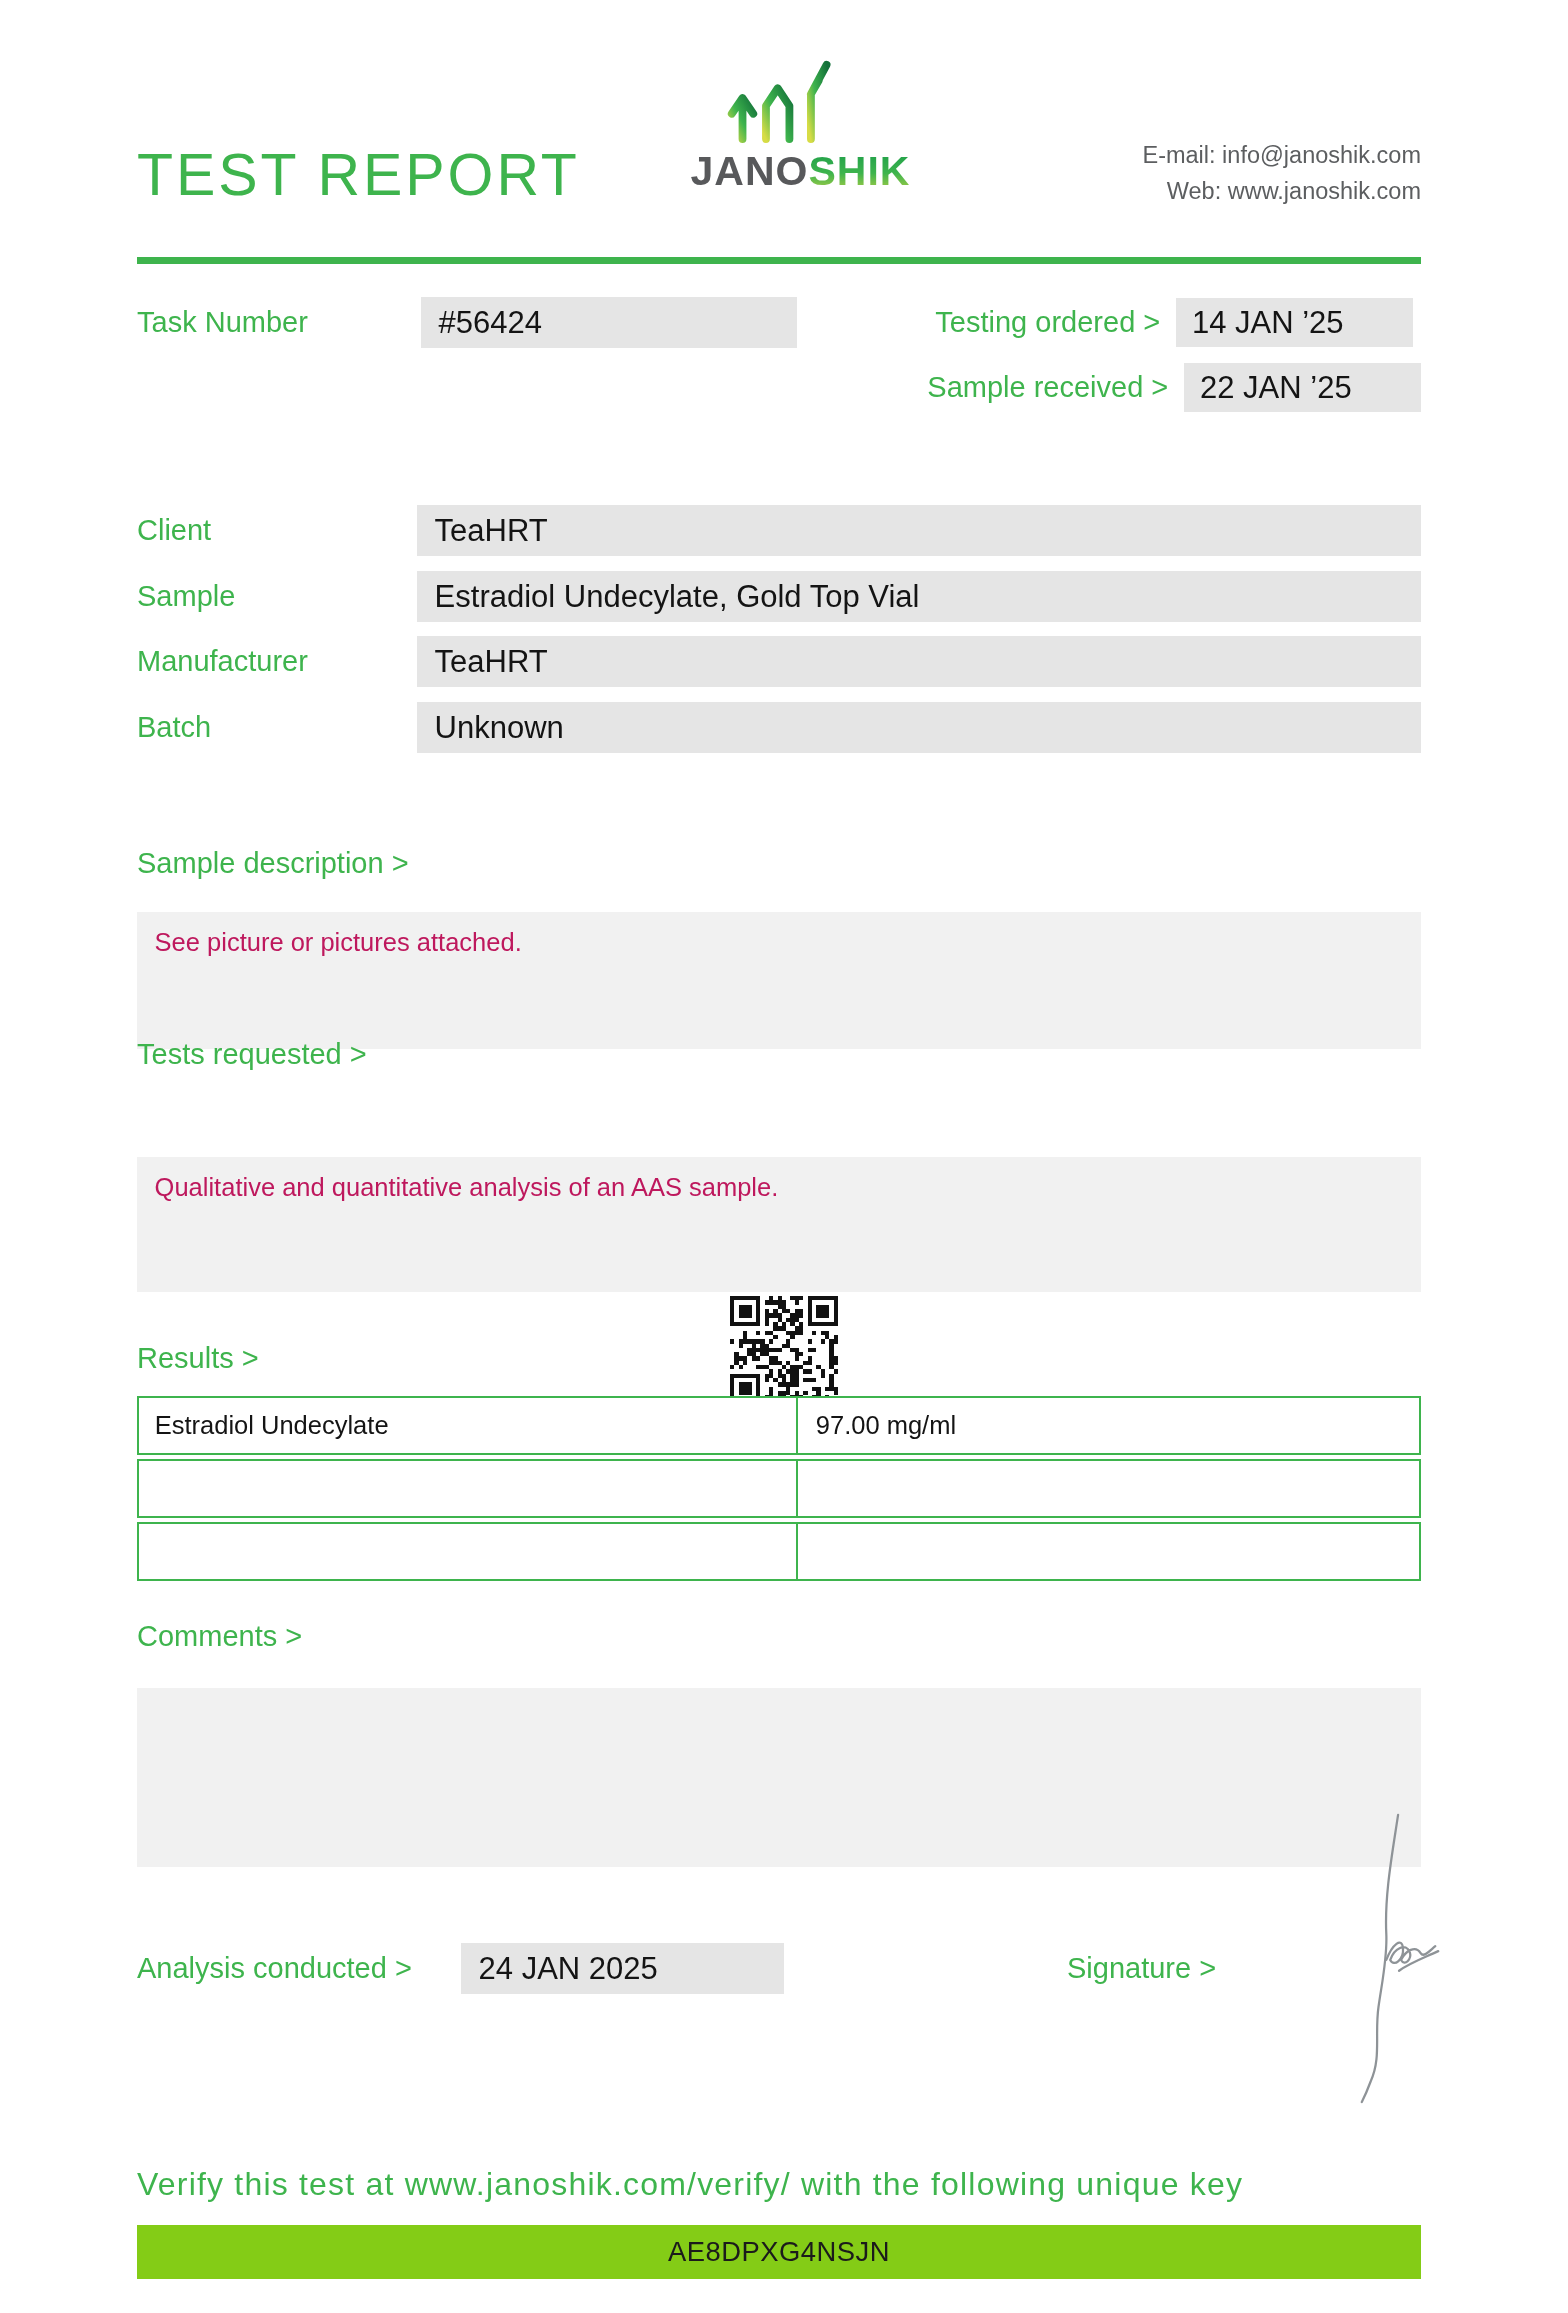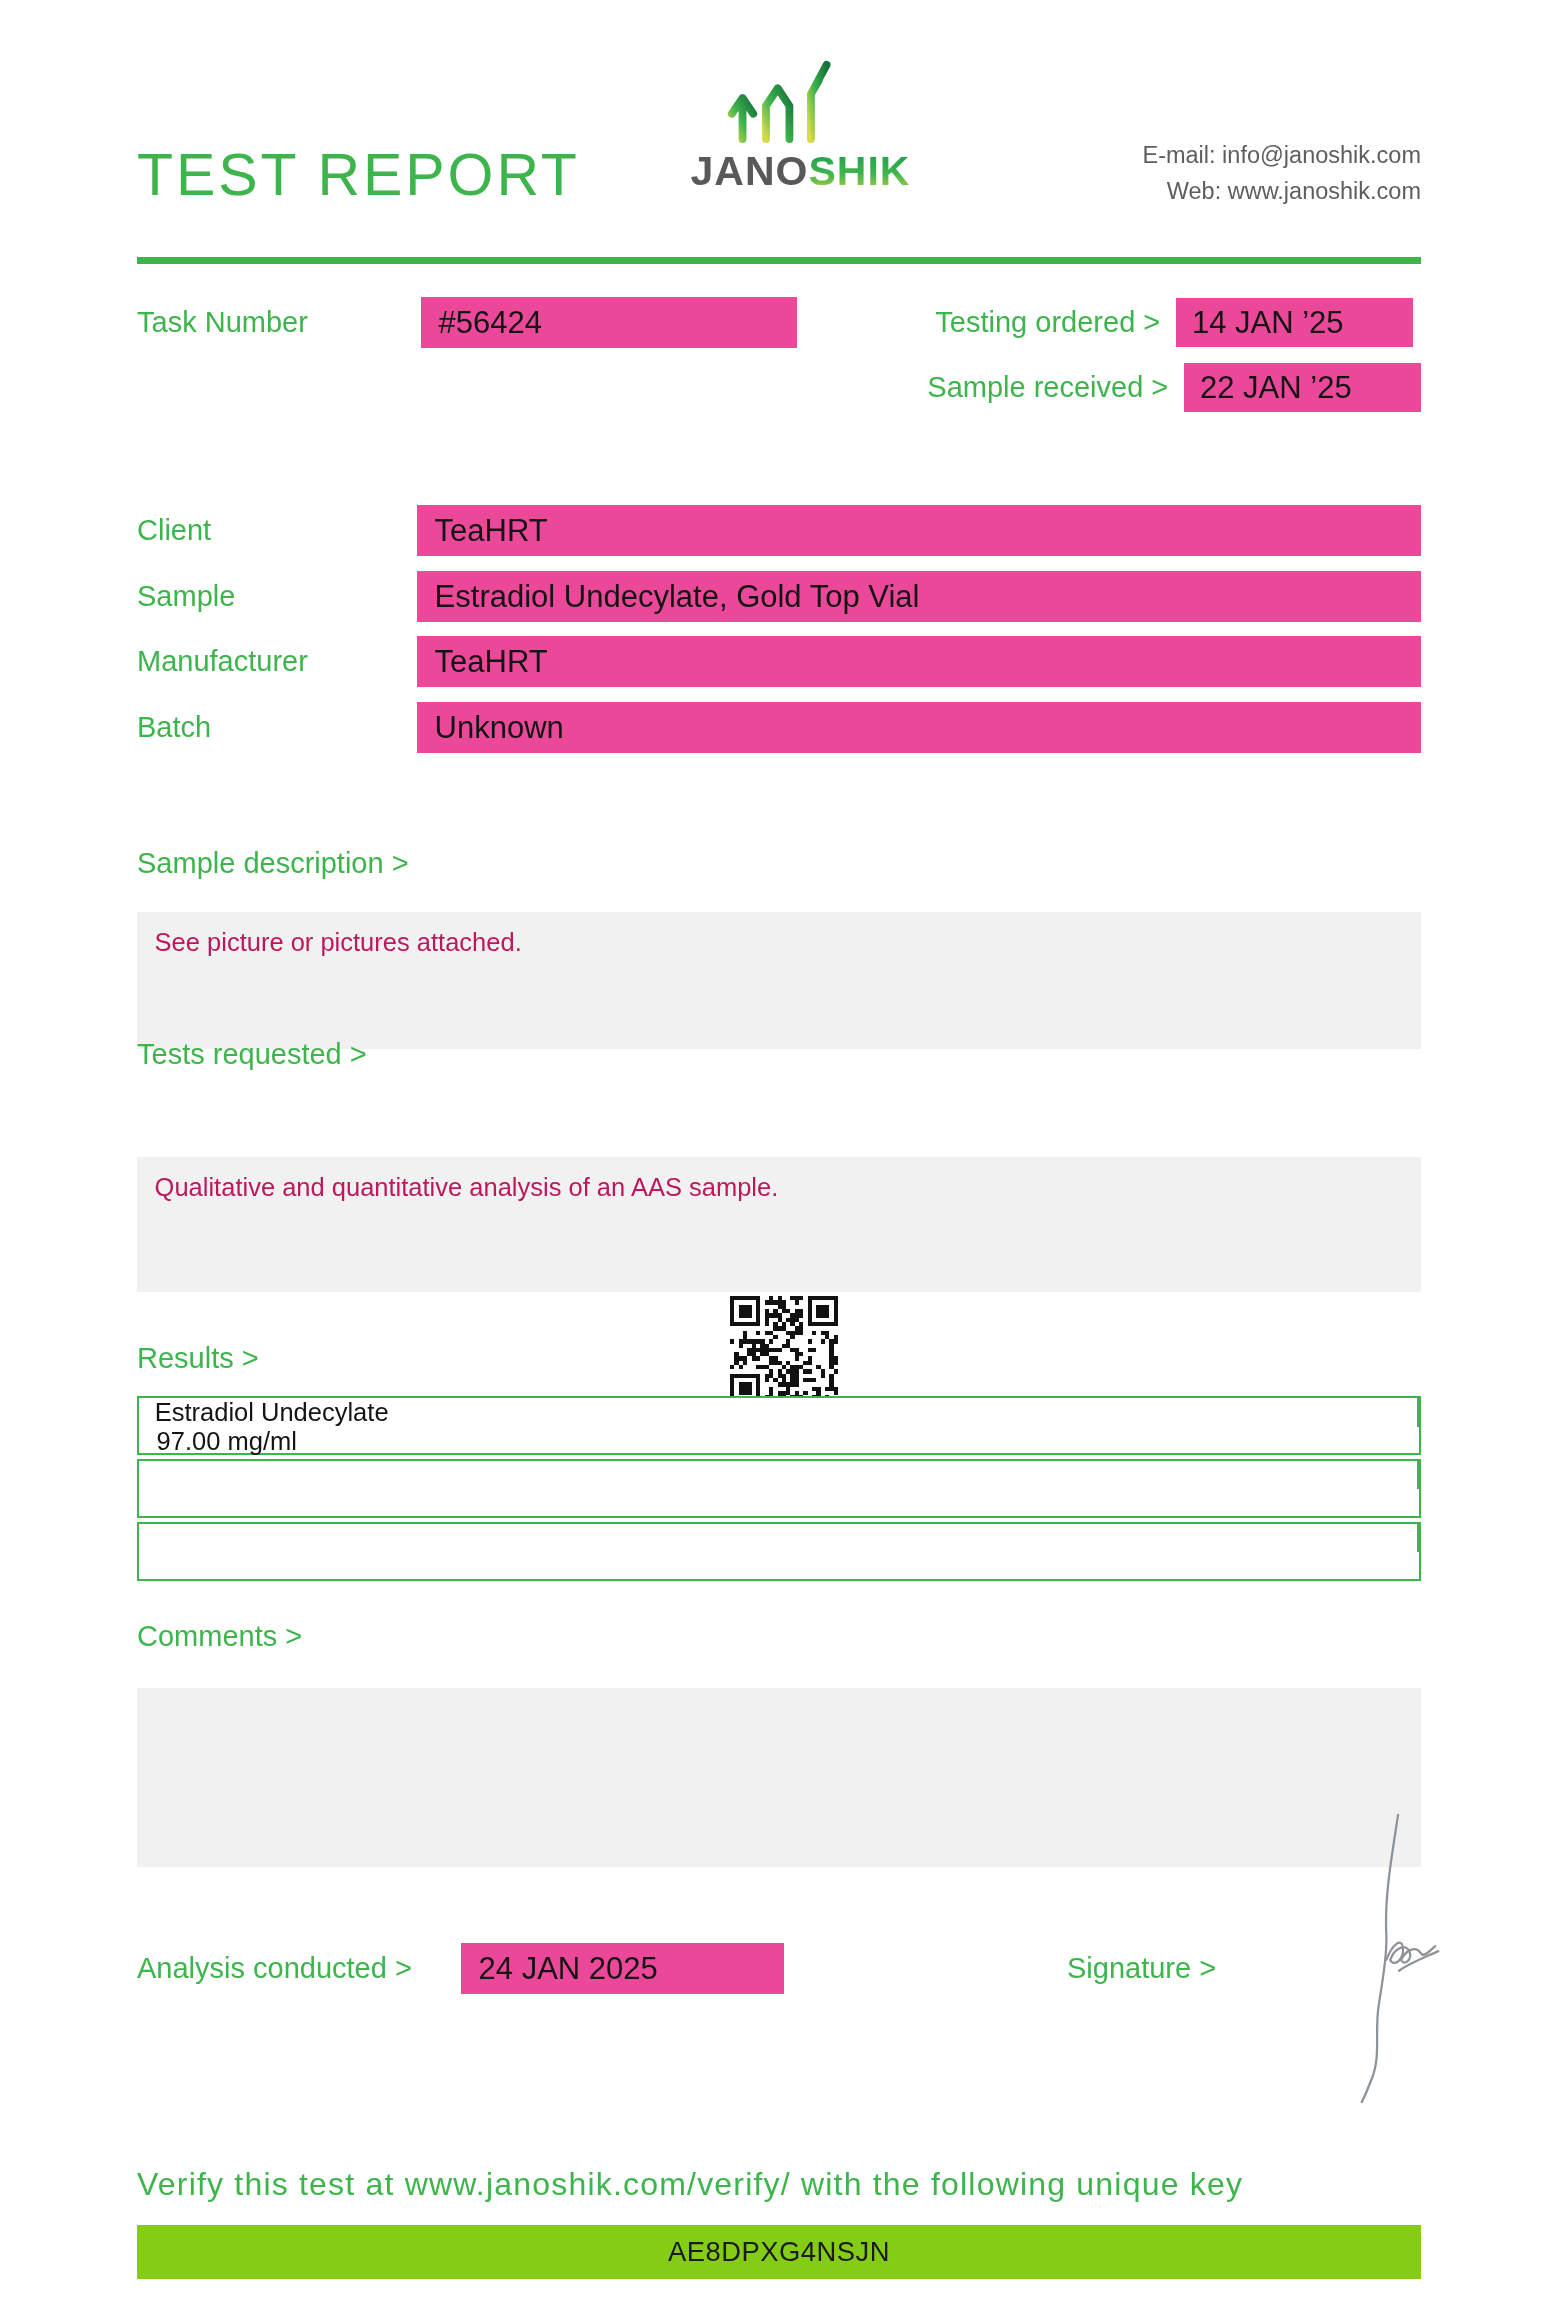--- a/index.html
+++ b/index.html
@@ -42,21 +42,21 @@
     font-size:23.5px;line-height:36px;color:#5C5E60;
   }
 
   .rule{left:137px;right:147px;top:257px;height:6.9px;background:#3EB44D;}
 
   
   .glabel{color:#3EB44D;font-size:29px;line-height:51px;white-space:nowrap;}
   .heading{color:#3EB44D;font-size:29px;line-height:1.2;white-space:nowrap;}
 
   .vbox{
-    background:#ec4899;
+    background:#e5e5e5;
     font-size:31px;color:#141414;
     line-height:51px;height:51px;
     padding:0 0 0 17.6px;
     box-sizing:border-box;
     white-space:nowrap;
   }
 
   
   .task-row{left:137px;top:297px;display:flex;}
   .task-row .glabel{width:284px;}
@@ -84,21 +84,21 @@
   .tr-heading{left:137px;top:1037px;}
   .tr-box{left:137px;right:147px;top:1157px;height:135px;}
 
   
   .qr{left:50%;top:1296px;margin-left:-54px;width:108px;height:108px;}
   .qr svg{width:108px;height:108px;shape-rendering:crispEdges;display:block;}
   .results-heading{left:137px;top:1341px;}
   .rtable{left:137px;right:147px;top:1396px;}
   .rrow{
     display:flex;height:59px;box-sizing:border-box;
-    border:2px solid #3EB44D;margin-bottom:3.9px;background:#ffffff;flex-direction:column;
+    border:2px solid #3EB44D;margin-bottom:3.9px;background:#ffffff;
   }
   .rcell-l{
     flex:0 0 51.5%;box-sizing:border-box;border-right:2px solid #3EB44D;
     display:flex;align-items:center;padding-left:15.7px;font-size:25.5px;
   }
   .rcell-r{
     flex:1;display:flex;align-items:center;padding-left:17.6px;font-size:25.5px;
   }
 
   

